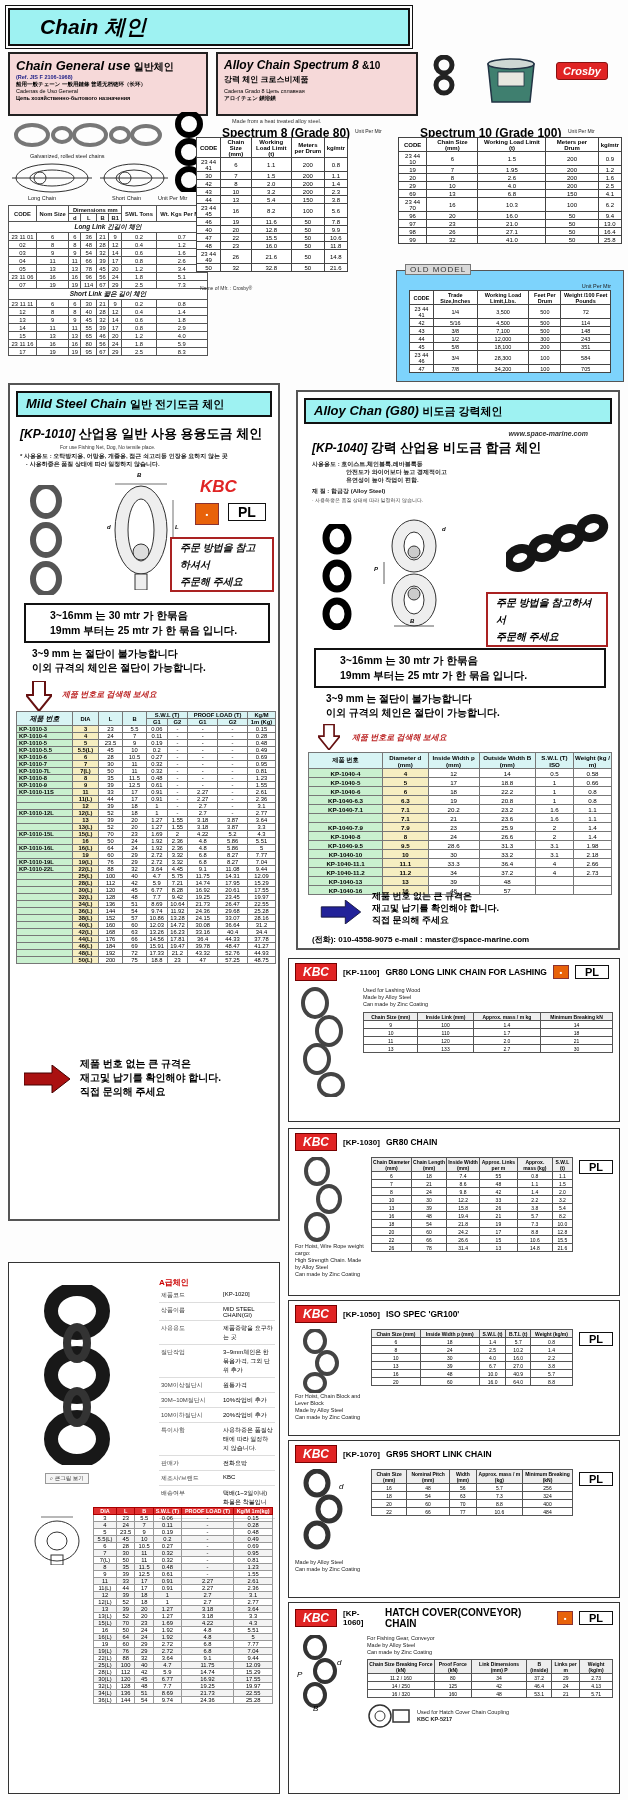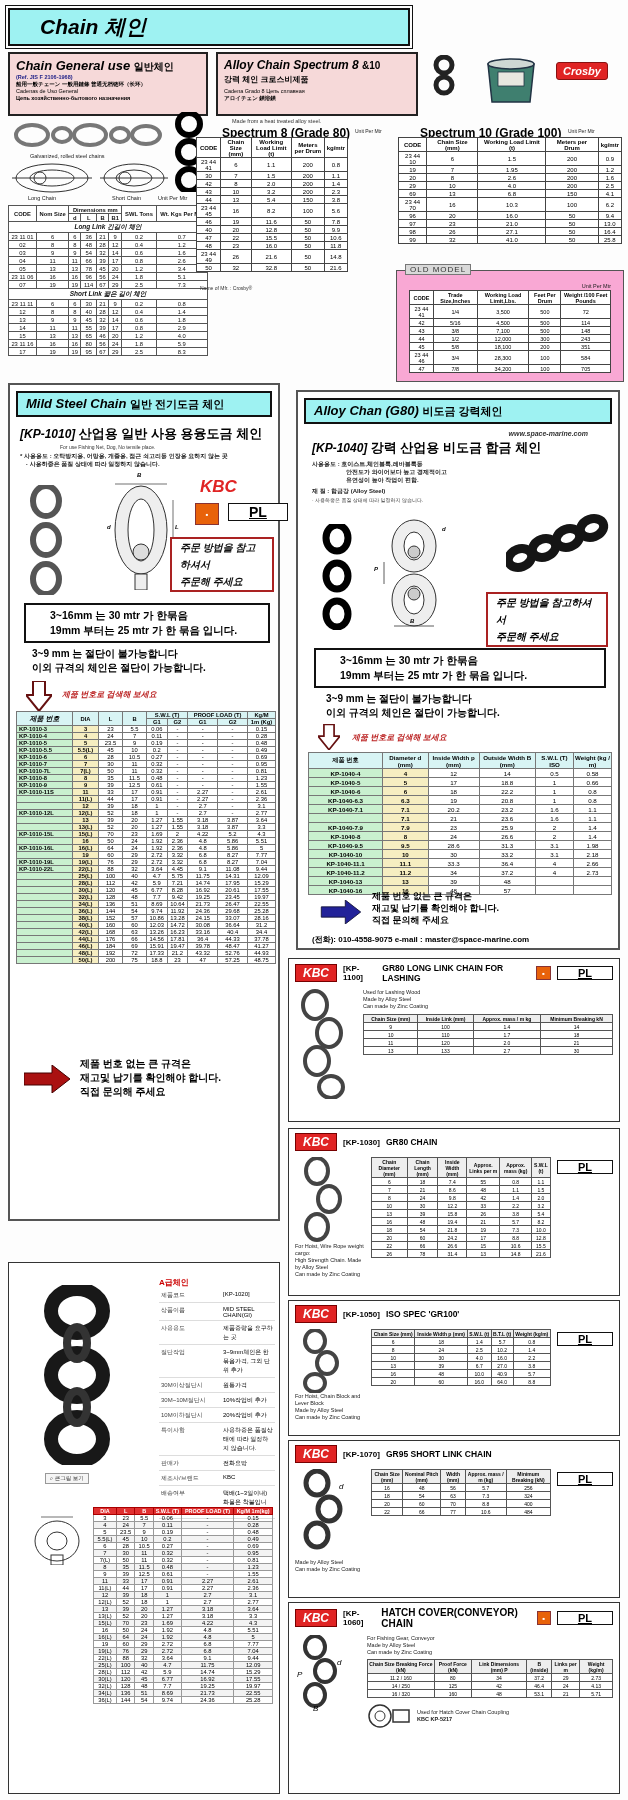--- a/index.html
+++ b/index.html
@@ -23,21 +23,21 @@
   .dtable th, .dtable td { border:0.5px solid #555; text-align:center; padding:0.5px 1px; color:#111; }
   .dtable th { font-weight:bold; background:#fff; }
   .groupband { background:#8ef0f0; font-weight:bold; font-style:italic; font-size:6.5px; }
   .caption { font-size:5.5px; color:#222; }
   .unitper { font-size:5.5px; color:#222; text-align:right; }
 
   .spectitle { font-weight:bold; font-size:12px; }
   .stable { font-size:6px; background:#fff; }
   .stable th, .stable td { border:0.5px solid #444; padding:0.5px 2px; text-align:center; }
 
-  .oldmodel { background:#f9a8d4; border:1.5px solid #555; padding:12px; }
+  .oldmodel { background:#7dd3fc; border:1.5px solid #555; padding:12px; }
   .oldmodel .omlabel { position:absolute; top:-7px; left:8px; background:#d9d9d9; border:1px solid #777; font-size:8px; padding:0 4px; color:#333; letter-spacing:1px; }
 
   
   .secbox { border:2px solid #555; background:#fff; }
   .cyanhdr { background:#9ef2f2; border:2px solid #111; margin:6px; padding:3px 8px; font-style:italic; font-weight:bold; font-size:13px; }
   .cyanhdr .kr { font-style:normal; font-size:11px; }
   .kpline { font-size:12px; font-weight:bold; }
   .kpline .kr { font-size:13px; }
   .tiny { font-size:5px; color:#333; }
   .useline { font-size:6px; font-weight:bold; color:#222; line-height:8px; }
@@ -59,21 +59,21 @@
   .gtable td:first-child { background:#c9f0cf; font-weight:bold; }
   .gtable td:nth-child(2) { background:#f6eec1; font-weight:bold; }
 
   .notebig { font-size:10px; font-weight:bold; line-height:14px; }
   .contact { font-size:8px; font-weight:bold; }
 
   .kbcbox { border:1.5px solid #333; background:#fff; }
   .kbclogo { background:#e02424; color:#fff; font-style:italic; font-weight:bold; font-size:12px; padding:1px 7px; border:1px solid #700; }
   .kpcode { font-weight:bold; font-size:8px; }
   .kbctitle { font-weight:bold; font-size:8.5px; }
-  .plmark { border:1.5px solid #111; font-weight:bold; font-size:11px; padding:0 20px; background:#fff;text-decoration:underline; }
+  .plmark { border:1.5px solid #111; font-weight:bold; font-size:11px; padding:0 9px; background:#fff; }
   .minilogo { width:16px; height:14px; background:#e8620a; border:1px solid #833; color:#fff; font-size:4px; text-align:center; line-height:14px; }
   .desc { font-size:5.5px; line-height:7px; color:#222; }
   .ktable { font-size:5px; }
   .ktable th, .ktable td { border:0.5px solid #555; padding:0.5px 1px; text-align:center; }
   .ktable th { background:#eee; }
 
   .redhdr th { background:#e03030; color:#fff; border:0.5px solid #a00; font-size:5.5px; }
   .k20table { font-size:5.8px; }
   .k20table td { border:0.5px solid #999; padding:0 2px; text-align:center; }
   .k20table tr:nth-child(even) td { background:#f3f3f3; }

